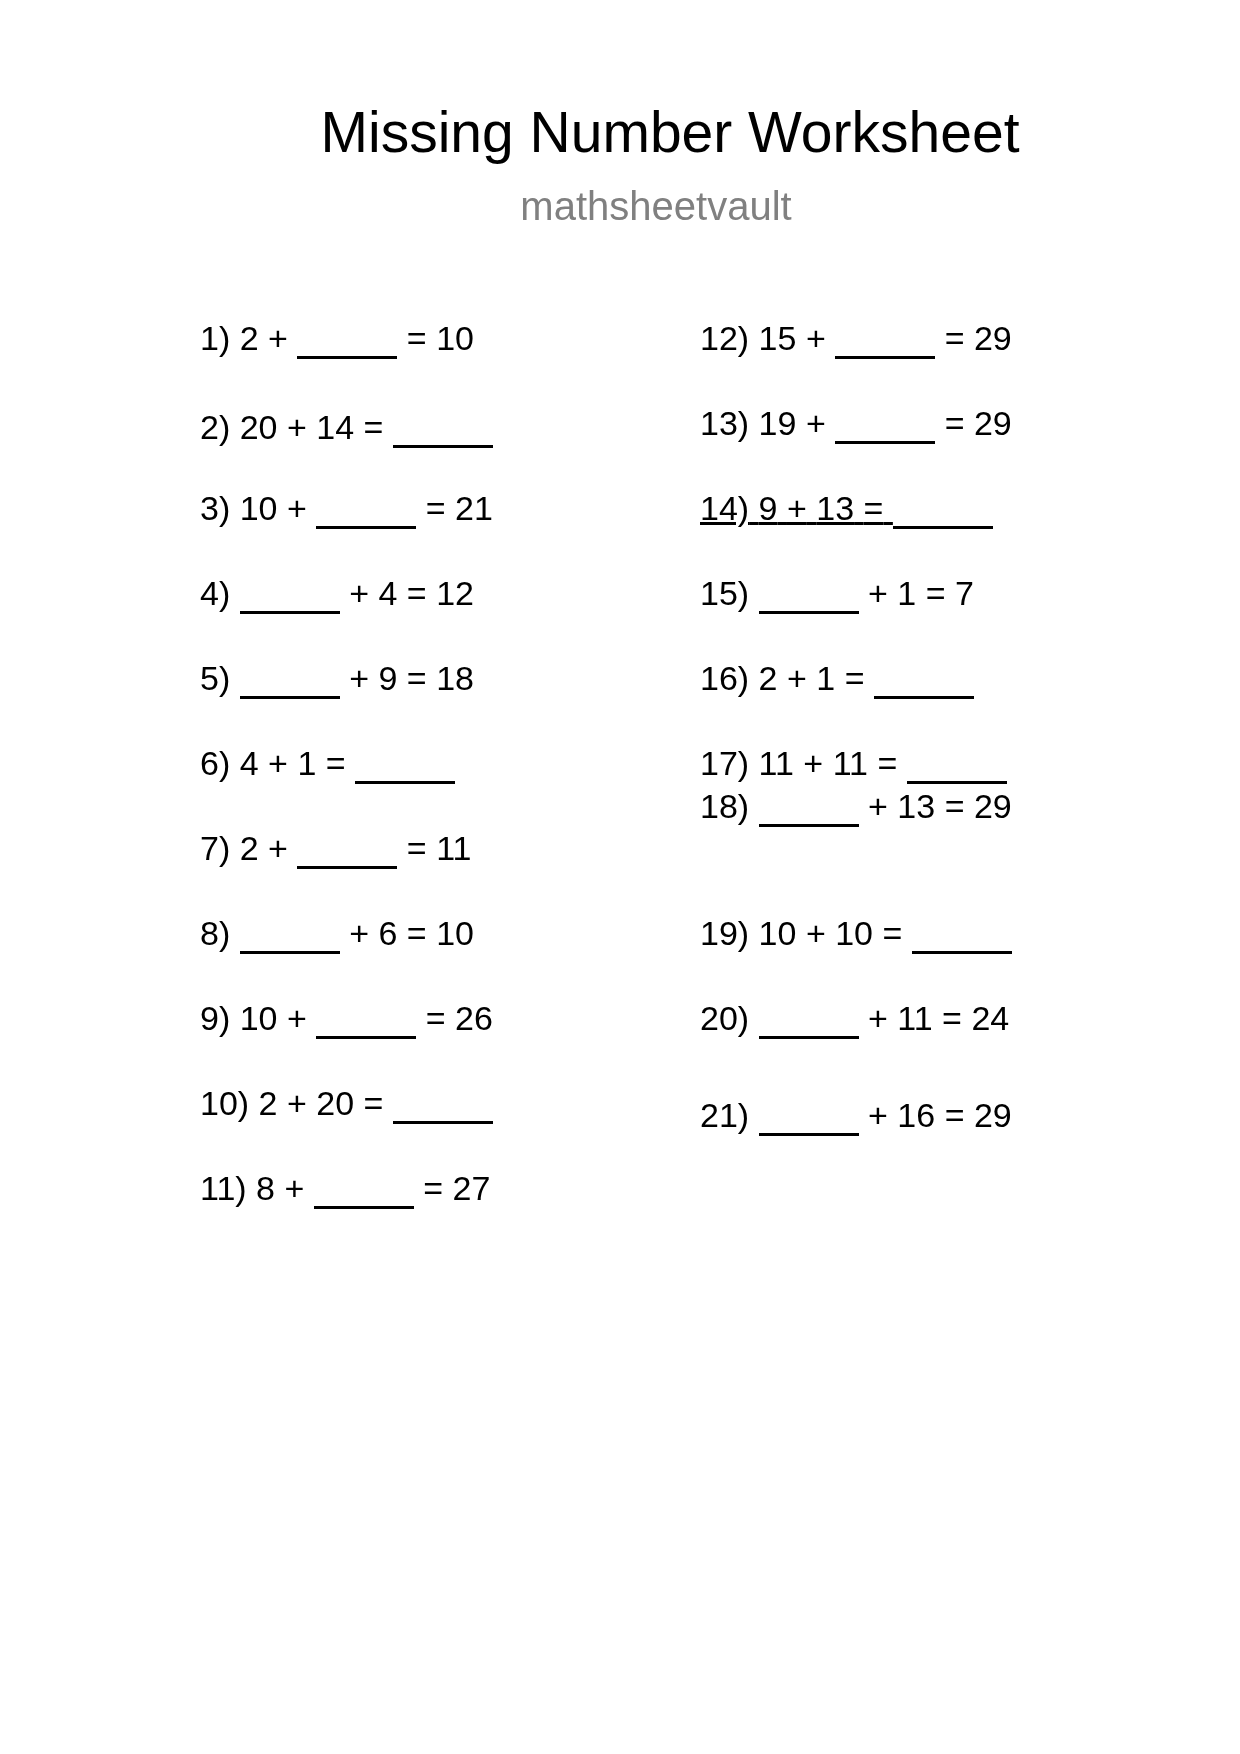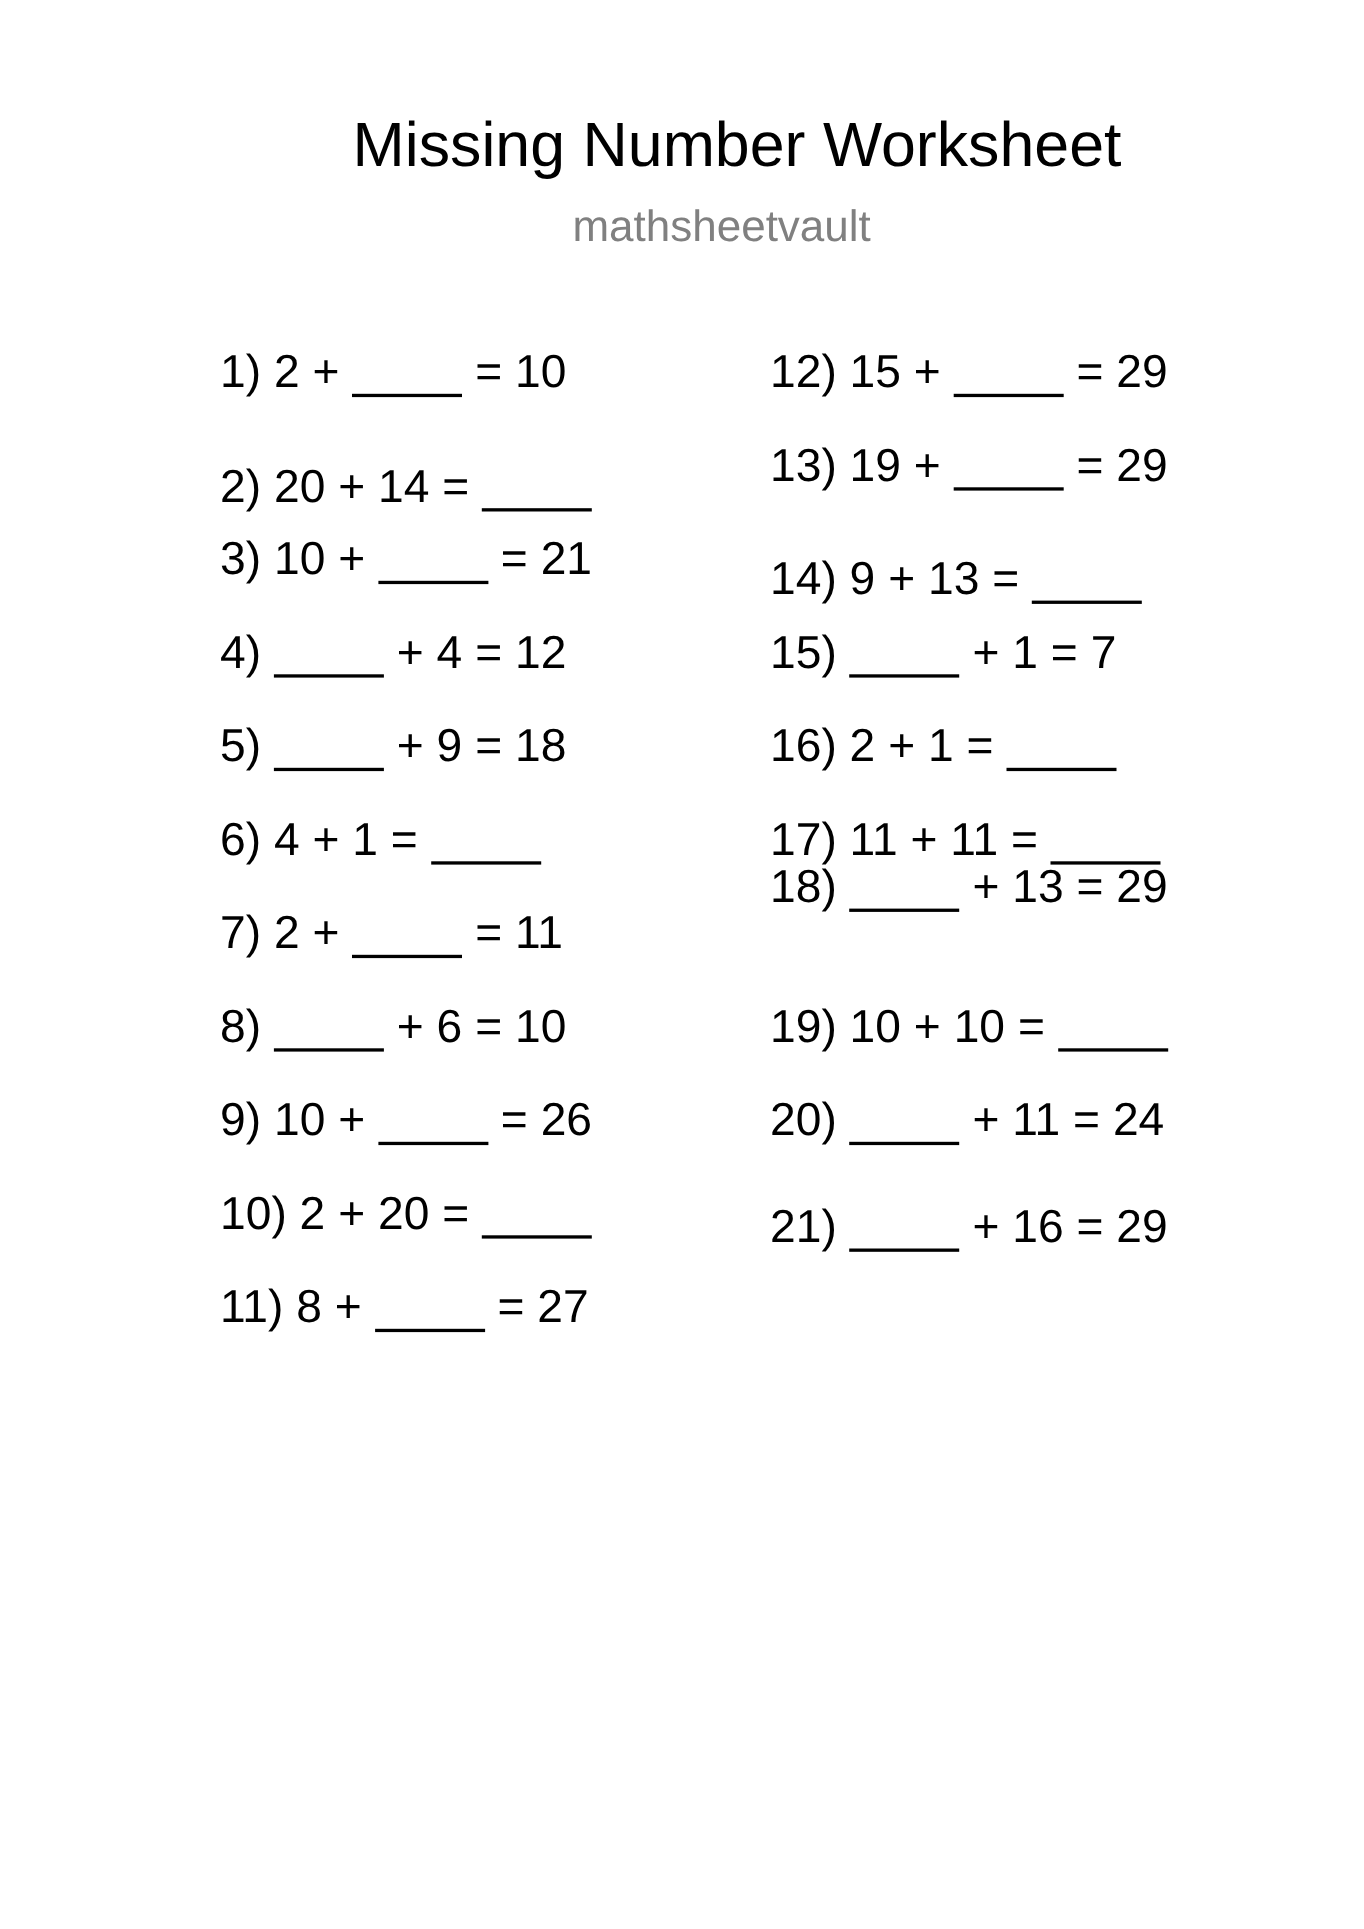--- a/index.html
+++ b/index.html
@@ -32,21 +32,21 @@
       width: 1312px;
       top: 182px;
       text-align: center;
       font-size: 40px;
       line-height: 48px;
       color: #808080;
       white-space: nowrap;
     }
     .problem {
       position: absolute;
-      font-size: 42px;
+      font-size: 34px;
       line-height: 52px;
       white-space: pre;
       color: #000000;
     }
     .col-left { left: 200px; }
     .col-right { left: 700px; }
     .blank {
       display: inline-block;
       width: 100px;
       height: 2px;
@@ -56,33 +56,33 @@
     }
   </style>
 </head>
 <body>
 
 <div class="title">Missing Number Worksheet</div>
 <div class="subtitle">mathsheetvault</div>
 
 <div id="problems">
     <div class="problem col-left" style="top: 312px;"><span>1)</span> <span>2</span> <span>+</span> <span class="blank"></span> <span>=</span> <span>10</span></div>
-    <div class="problem col-left" style="top: 416px;"><span>2)</span> <span>20</span> <span>+</span> <span>14</span> <span>=</span> <span class="blank"></span></div>
+    <div class="problem col-left" style="top: 401px;"><span>2)</span> <span>20</span> <span>+</span> <span>14</span> <span>=</span> <span class="blank"></span></div>
     <div class="problem col-left" style="top: 482px;"><span>3)</span> <span>10</span> <span>+</span> <span class="blank"></span> <span>=</span> <span>21</span></div>
     <div class="problem col-left" style="top: 567px;"><span>4)</span> <span class="blank"></span> <span>+</span> <span>4</span> <span>=</span> <span>12</span></div>
     <div class="problem col-left" style="top: 652px;"><span>5)</span> <span class="blank"></span> <span>+</span> <span>9</span> <span>=</span> <span>18</span></div>
     <div class="problem col-left" style="top: 737px;"><span>6)</span> <span>4</span> <span>+</span> <span>1</span> <span>=</span> <span class="blank"></span></div>
     <div class="problem col-left" style="top: 822px;"><span>7)</span> <span>2</span> <span>+</span> <span class="blank"></span> <span>=</span> <span>11</span></div>
     <div class="problem col-left" style="top: 907px;"><span>8)</span> <span class="blank"></span> <span>+</span> <span>6</span> <span>=</span> <span>10</span></div>
     <div class="problem col-left" style="top: 992px;"><span>9)</span> <span>10</span> <span>+</span> <span class="blank"></span> <span>=</span> <span>26</span></div>
     <div class="problem col-left" style="top: 1077px;"><span>10)</span> <span>2</span> <span>+</span> <span>20</span> <span>=</span> <span class="blank"></span></div>
     <div class="problem col-left" style="top: 1162px;"><span>11)</span> <span>8</span> <span>+</span> <span class="blank"></span> <span>=</span> <span>27</span></div>
     <div class="problem col-right" style="top: 312px;"><span>12)</span> <span>15</span> <span>+</span> <span class="blank"></span> <span>=</span> <span>29</span></div>
     <div class="problem col-right" style="top: 397px;"><span>13)</span> <span>19</span> <span>+</span> <span class="blank"></span> <span>=</span> <span>29</span></div>
-    <div class="problem col-right" style="top: 500px;"><span>14)</span> <span>9</span> <span>+</span> <span>13</span> <span>=</span> <span class="blank"></span></div>
+    <div class="problem col-right" style="top: 482px; text-decoration: underline;"><span>14)</span> <span>9</span> <span>+</span> <span>13</span> <span>=</span> <span class="blank"></span></div>
     <div class="problem col-right" style="top: 567px;"><span>15)</span> <span class="blank"></span> <span>+</span> <span>1</span> <span>=</span> <span>7</span></div>
     <div class="problem col-right" style="top: 652px; text-align: center;"><span>16)</span> <span>2</span> <span>+</span> <span>1</span> <span>=</span> <span class="blank"></span></div>
     <div class="problem col-right" style="top: 737px;"><span>17)</span> <span>11</span> <span>+</span> <span>11</span> <span>=</span> <span class="blank"></span></div>
     <div class="problem col-right" style="top: 780px; text-align: center;"><span>18)</span> <span class="blank"></span> <span>+</span> <span>13</span> <span>=</span> <span>29</span></div>
     <div class="problem col-right" style="top: 907px;"><span>19)</span> <span>10</span> <span>+</span> <span>10</span> <span>=</span> <span class="blank"></span></div>
     <div class="problem col-right" style="top: 992px;"><span>20)</span> <span class="blank"></span> <span>+</span> <span>11</span> <span>=</span> <span>24</span></div>
     <div class="problem col-right" style="top: 1077px; margin-top: 12px;"><span>21)</span> <span class="blank"></span> <span>+</span> <span>16</span> <span>=</span> <span>29</span></div>
   </div>
 
 </body></html>

